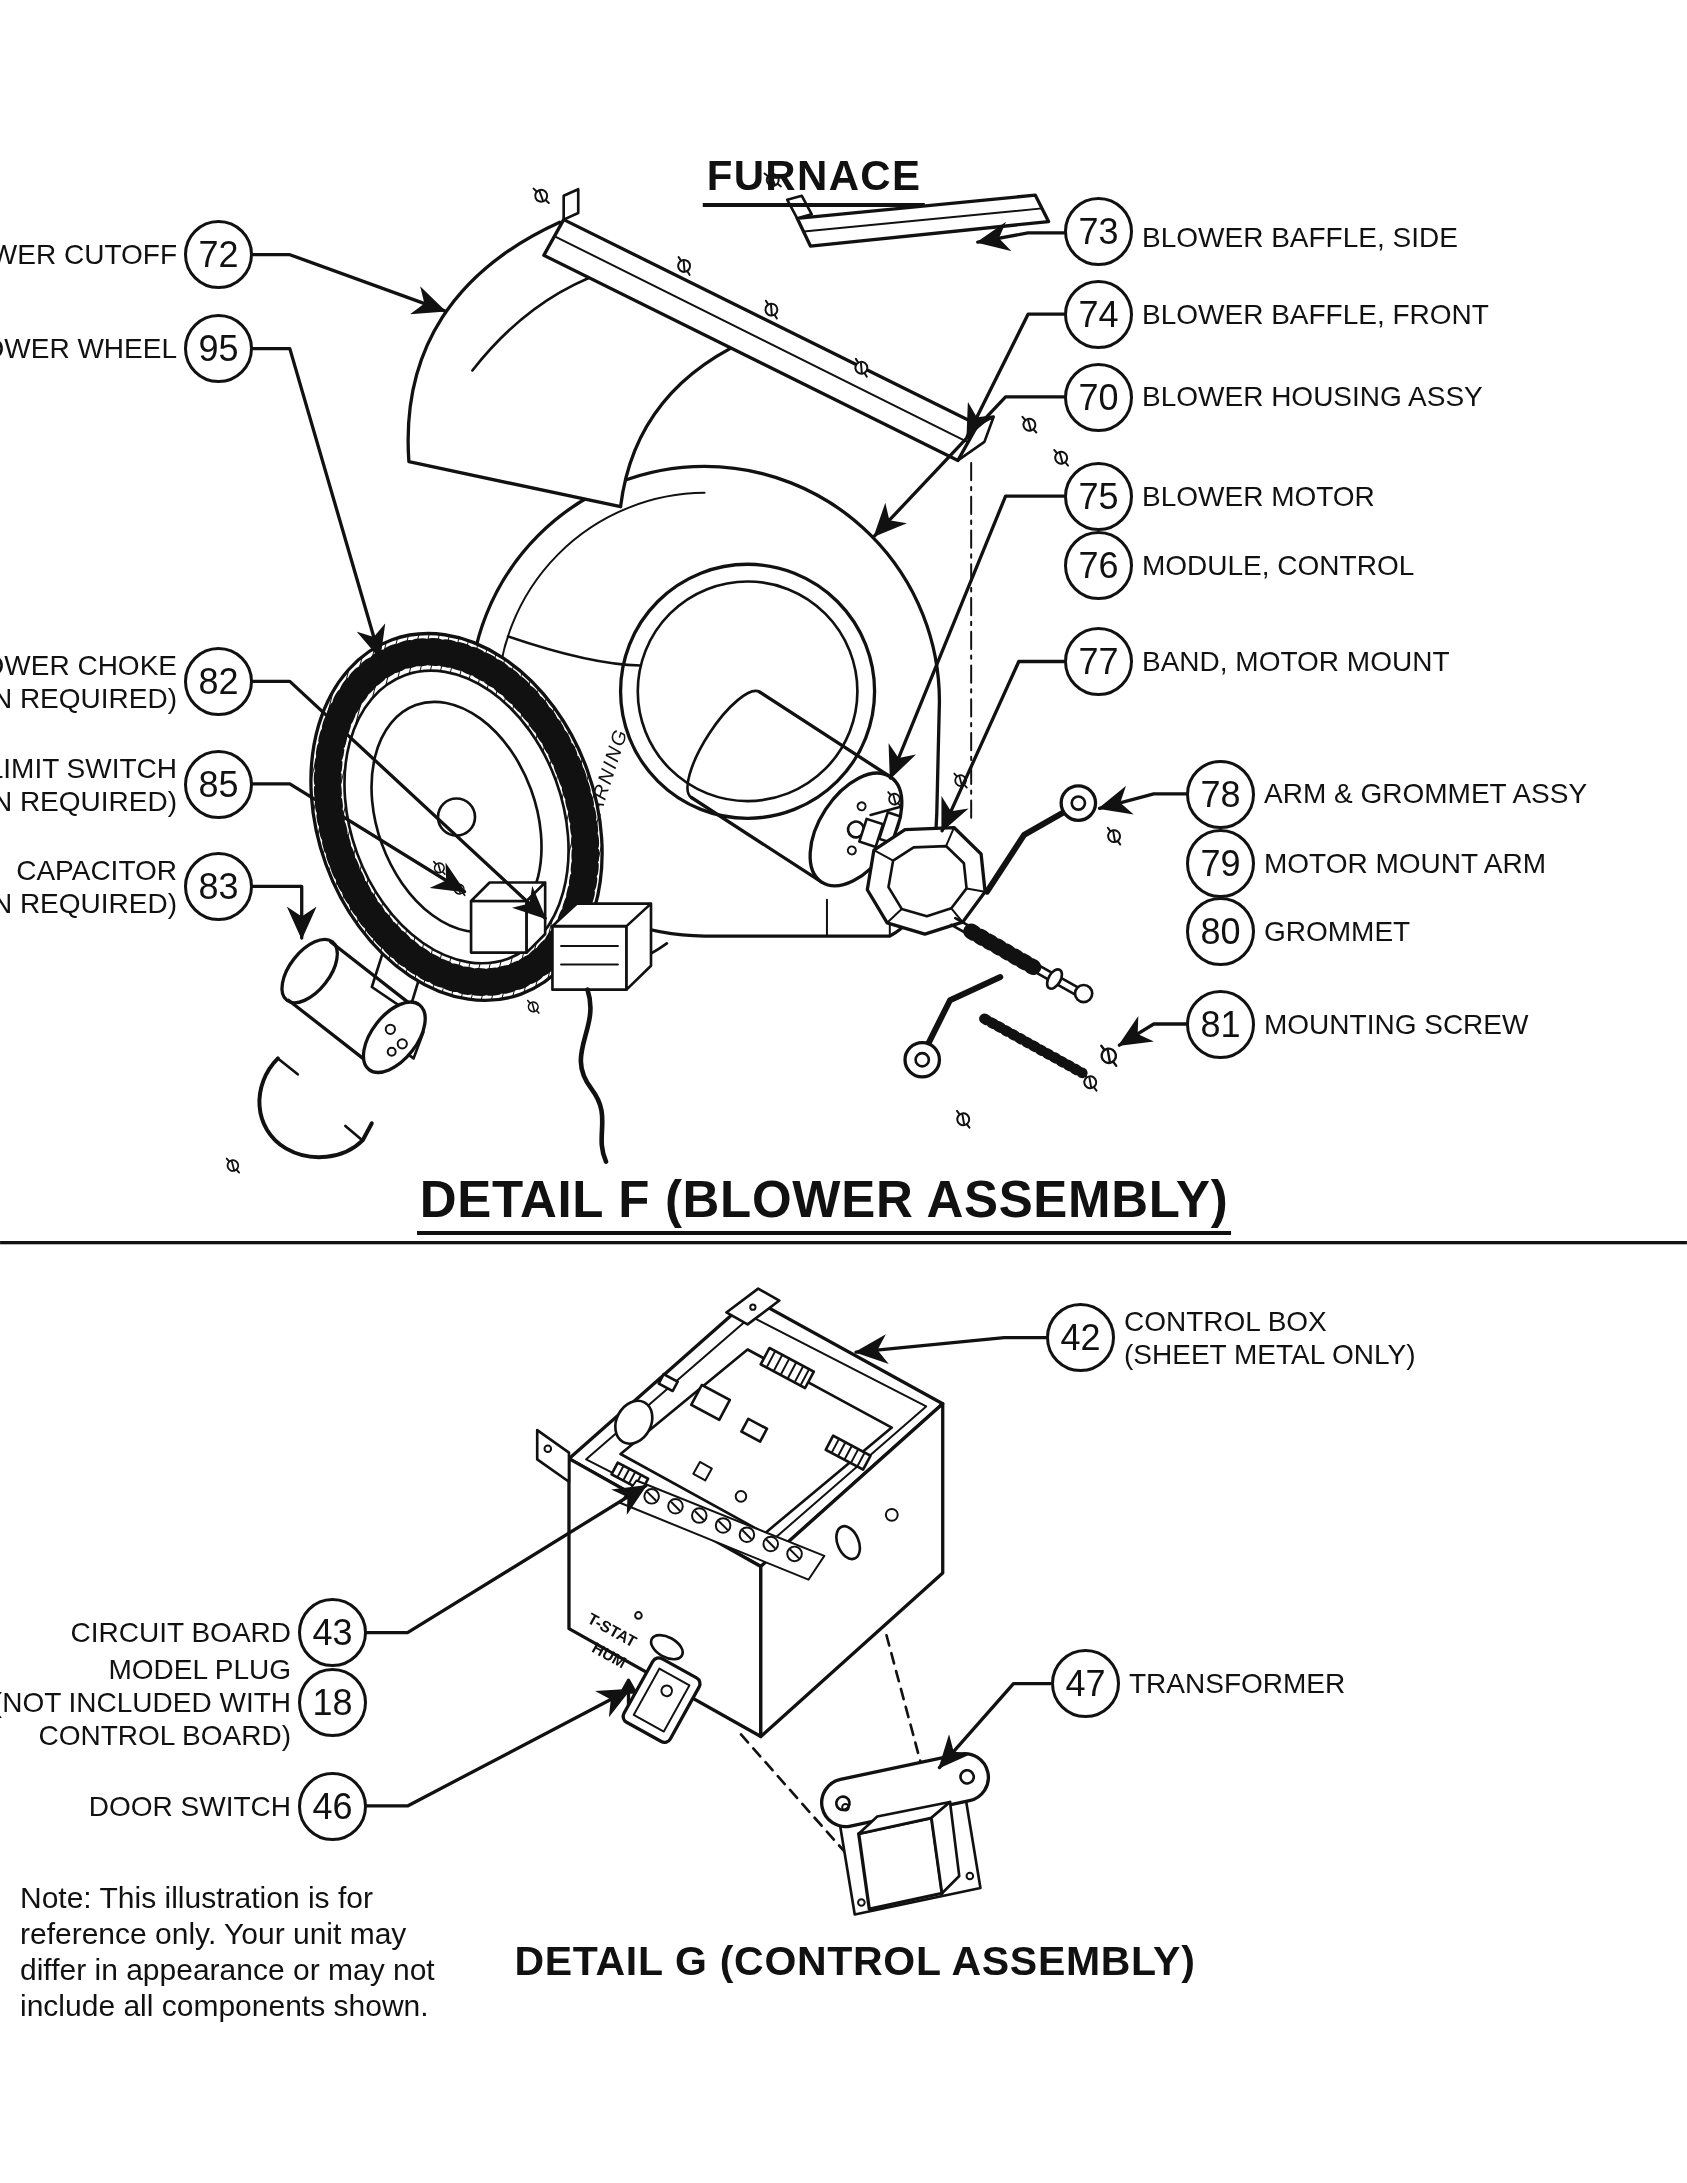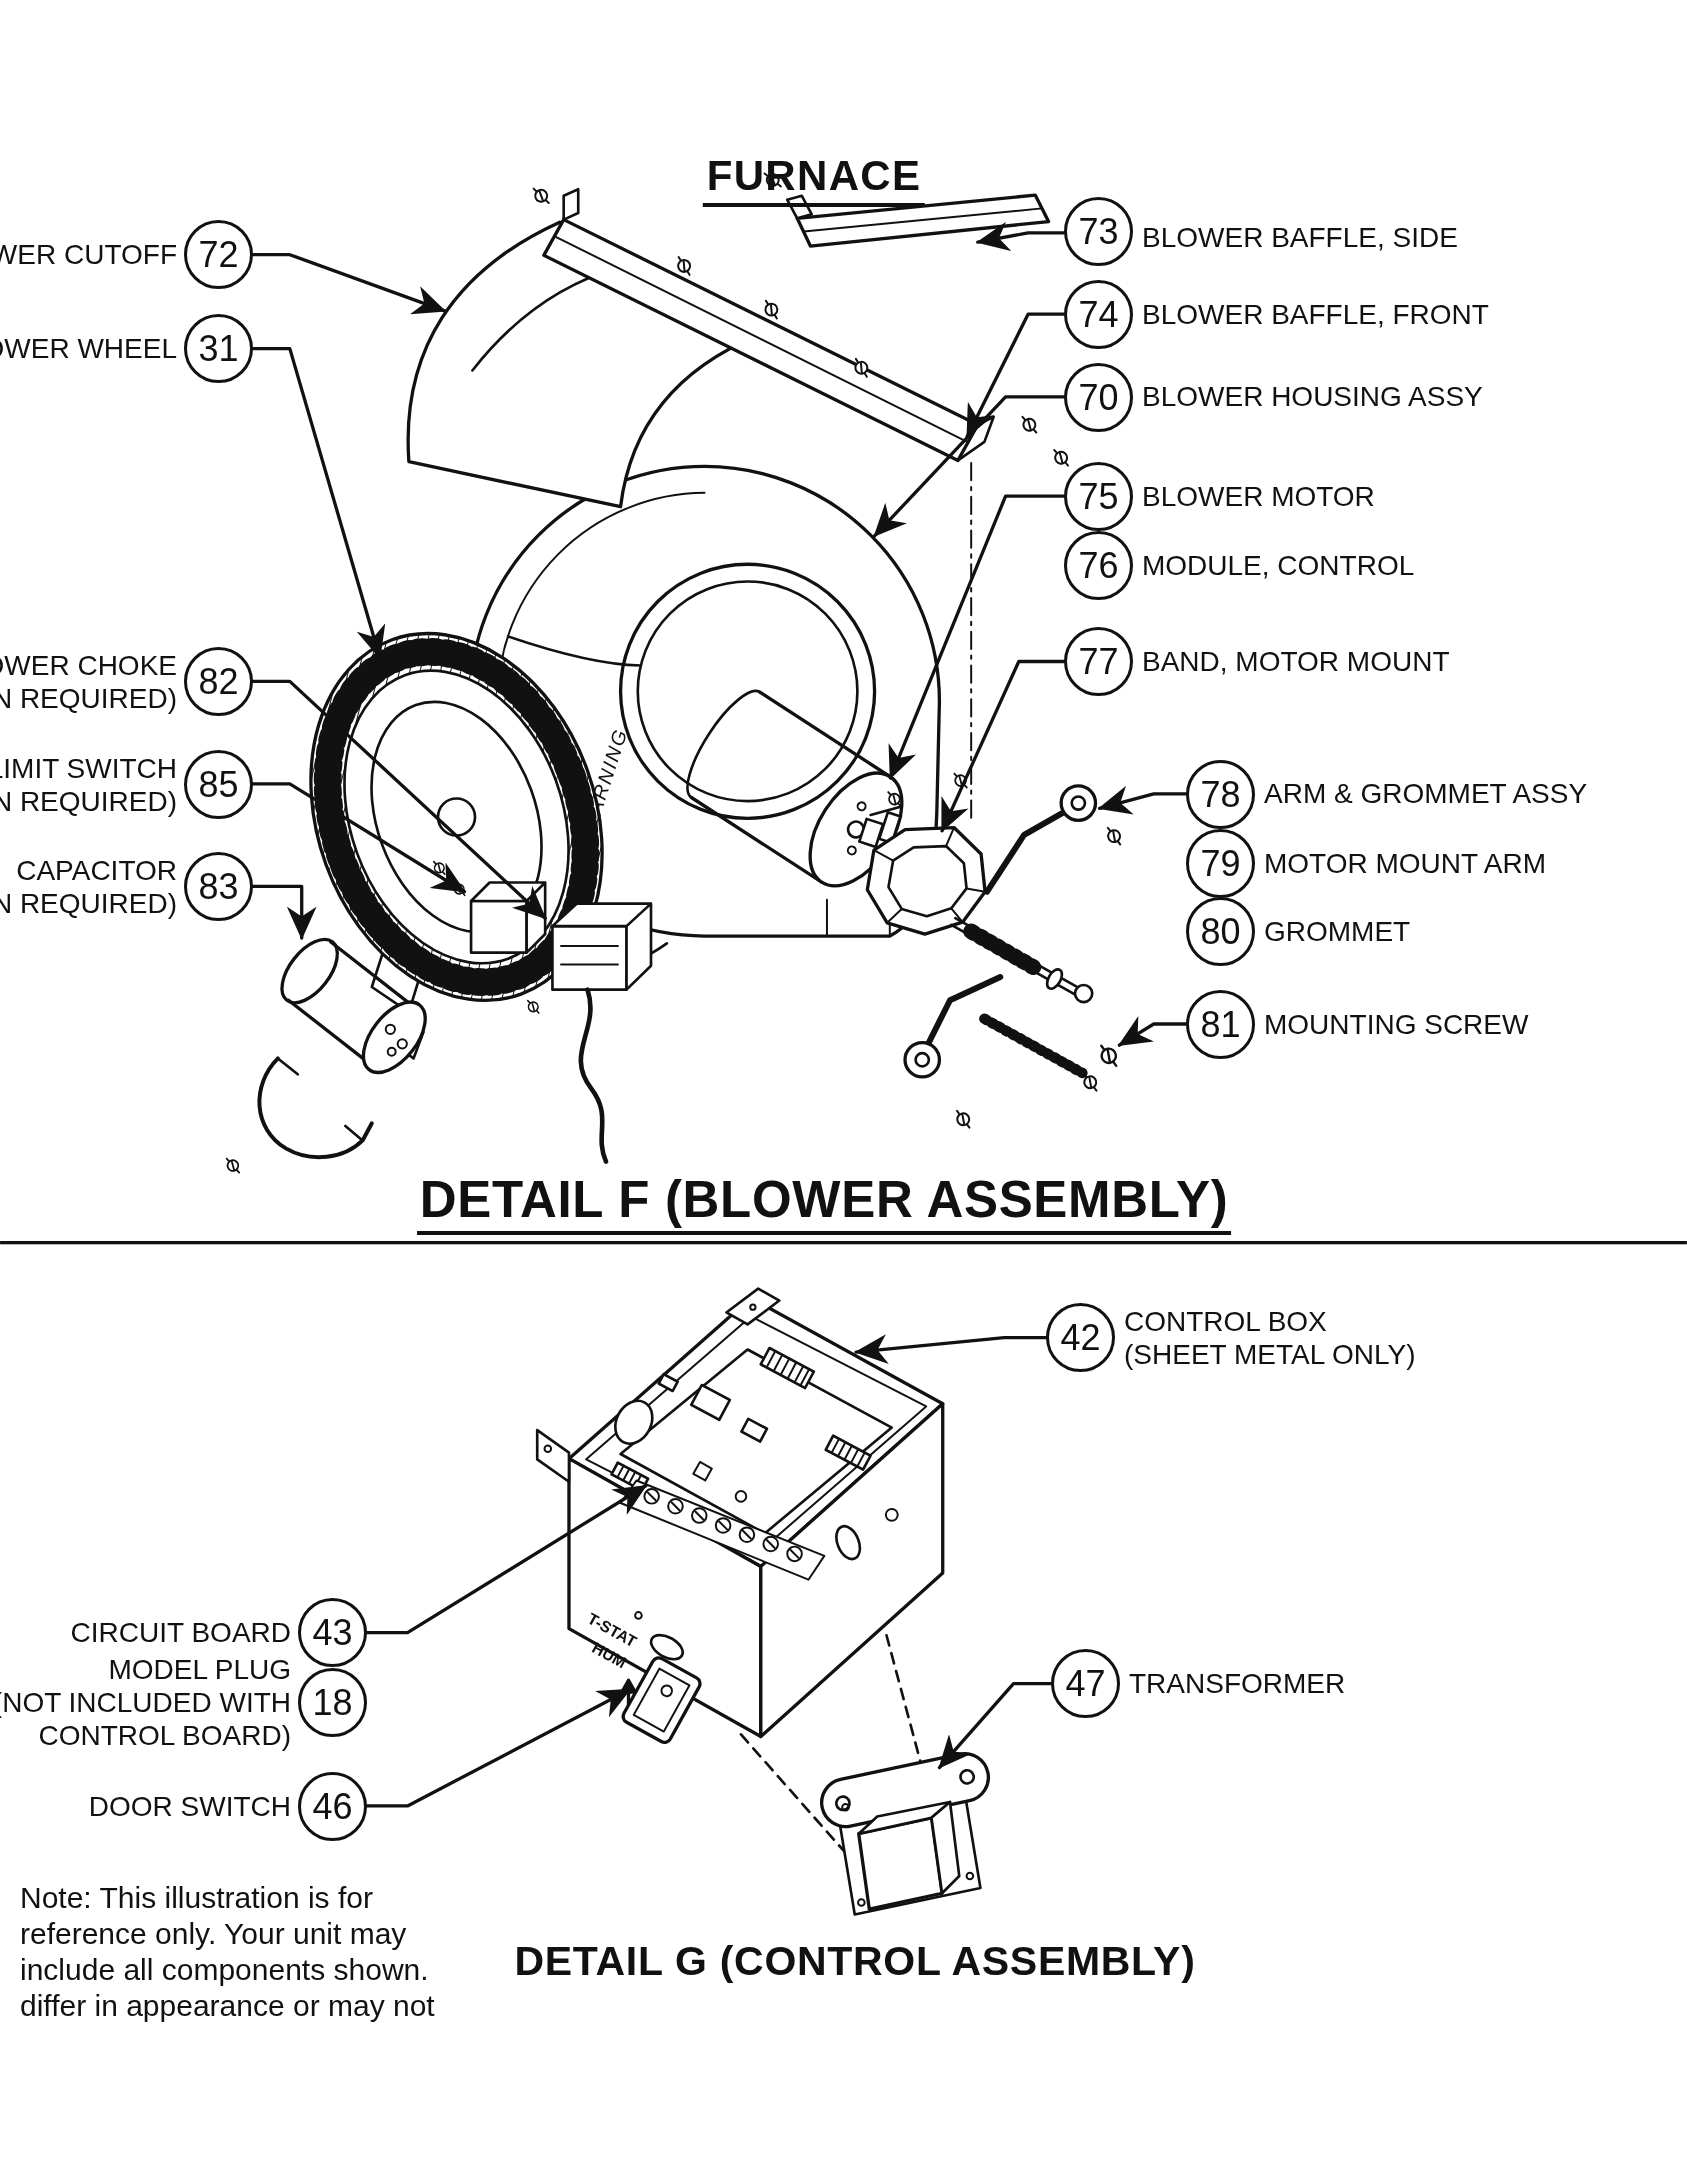--- a/index.html
+++ b/index.html
@@ -287,29 +287,29 @@
 
 <div class="heading h-title" style="left:814px;top:132px">FURNACE</div>
 
 <div class="heading h-detail" style="left:824px;top:1170px">DETAIL F (BLOWER ASSEMBLY)</div>
 
 <div class="heading h-detail-g" style="left:855px;top:1938px">DETAIL G (CONTROL ASSEMBLY)</div>
 
 <div class="note">
   <div>Note: This illustration is for</div>
   <div>reference only. Your unit may</div>
+  <div>differ in appearance or may not</div>
   <div>include all components shown.</div>
-  <div>differ in appearance or may not</div>
 </div>
 
 <div class="bal" style="left:184px;top:220px">
       <span>72</span>
     </div>
 <div class="bal" style="left:184px;top:314px">
-      <span>31</span>
+      <span>95</span>
     </div>
 <div class="bal" style="left:184px;top:647px">
       <span>82</span>
     </div>
 <div class="bal" style="left:184px;top:750px">
       <span>85</span>
     </div>
 <div class="bal" style="left:184px;top:852px">
       <span>83</span>
     </div>

